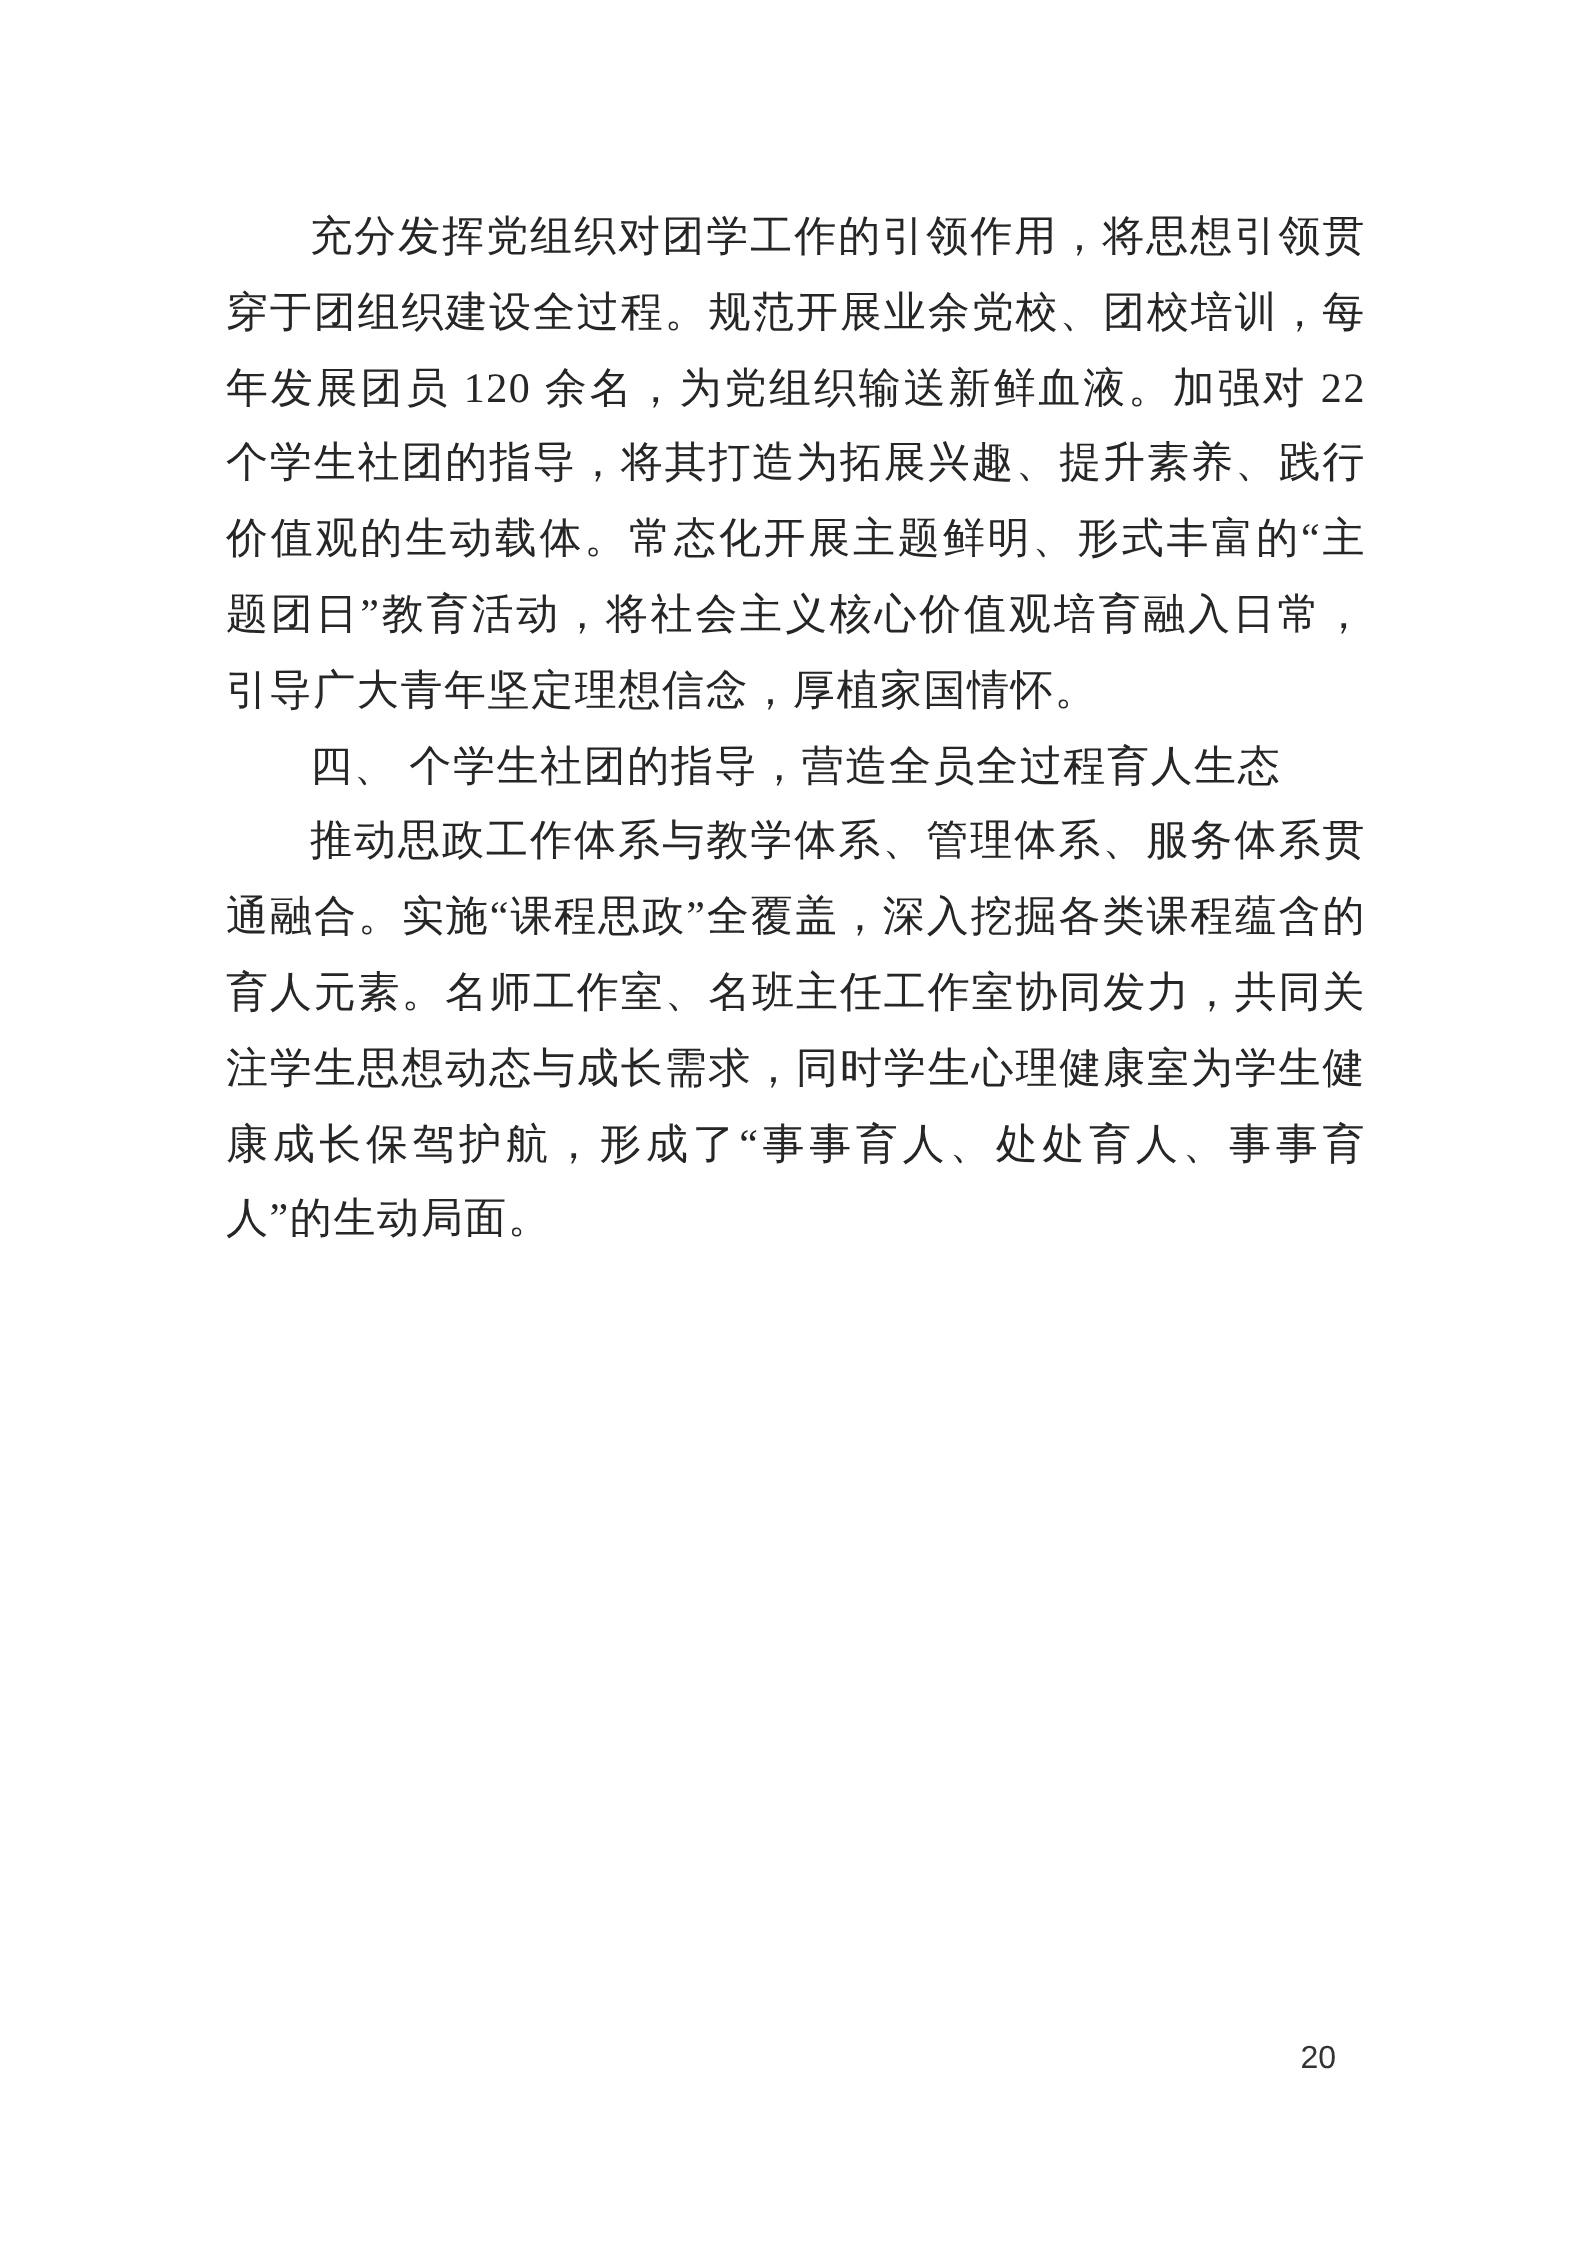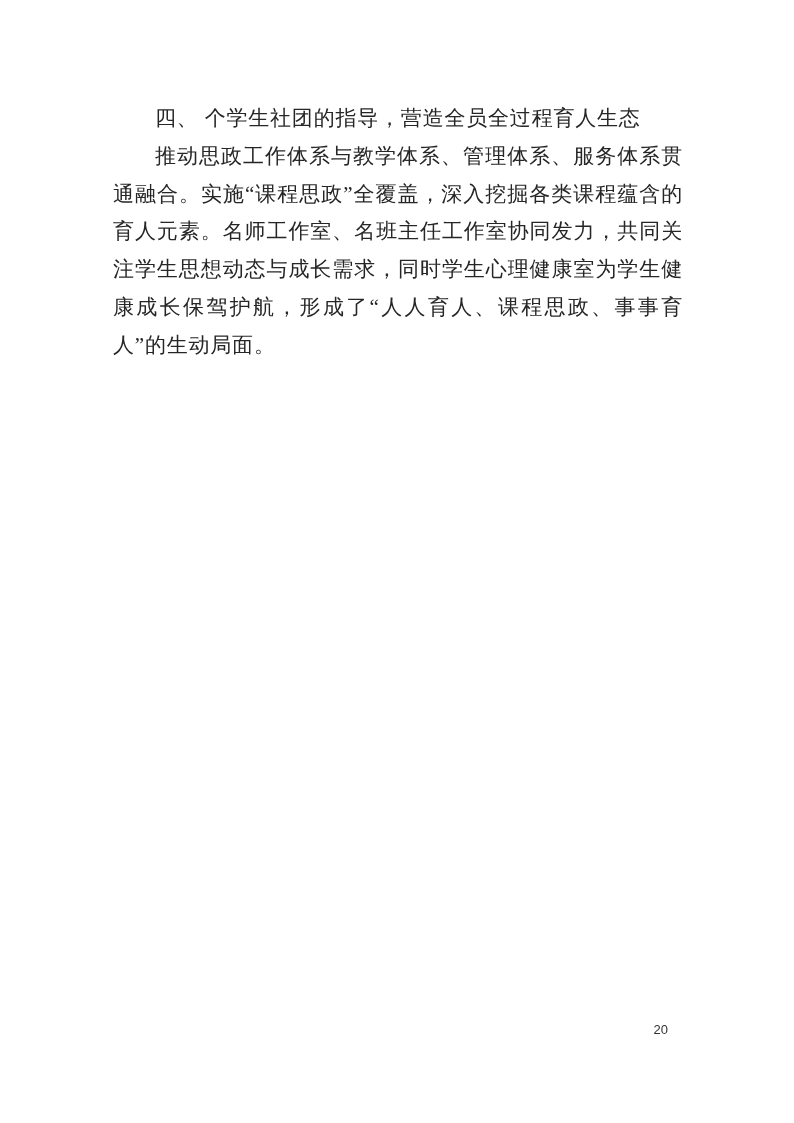--- a/index.html
+++ b/index.html
@@ -38,27 +38,28 @@
     margin: 0;
     padding: 0;
     text-indent: 2em;
     font-weight: normal;
   }
   .page-number {
     position: absolute;
     right: 126px;
     top: 1022px;
     font-family: "Liberation Sans", "DejaVu Sans", sans-serif;
-    font-size: 13px;
+    font-size: 16px;
     line-height: 16px;
     color: #333333;
   }
 </style>
 </head>
 <body>
 
 <div class="page">
   <div class="content">
+    <p>充分发挥党组织对团学工作的引领作用，将思想引领贯穿于团组织建设全过程。规范开展业余党校、团校培训，每年发展团员 120 余名，为党组织输送新鲜血液。加强对 22 个学生社团的指导，将其打造为拓展兴趣、提升素养、践行价值观的生动载体。常态化开展主题鲜明、形式丰富的“主题团日”教育活动，将社会主义核心价值观培育融入日常，引导广大青年坚定理想信念，厚植家国情怀。</p>
     <p>四、 个学生社团的指导，营造全员全过程育人生态</p>
-    <p>推动思政工作体系与教学体系、管理体系、服务体系贯通融合。实施“课程思政”全覆盖，深入挖掘各类课程蕴含的育人元素。名师工作室、名班主任工作室协同发力，共同关注学生思想动态与成长需求，同时学生心理健康室为学生健康成长保驾护航，形成了“人人育人、课程思政、事事育人”的生动局面。</p>
+    <p>推动思政工作体系与教学体系、管理体系、服务体系贯通融合。实施“课程思政”全覆盖，深入挖掘各类课程蕴含的育人元素。名师工作室、名班主任工作室协同发力，共同关注学生思想动态与成长需求，同时学生心理健康室为学生健康成长保驾护航，形成了“事事育人、处处育人、事事育人”的生动局面。</p>
   </div>
   <div class="page-number">20</div>
 </div>
 
 </body></html>

